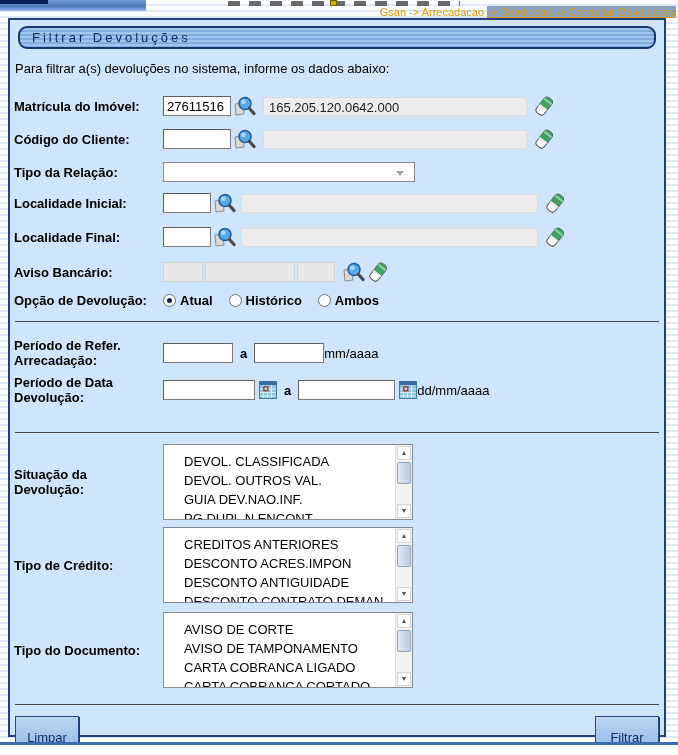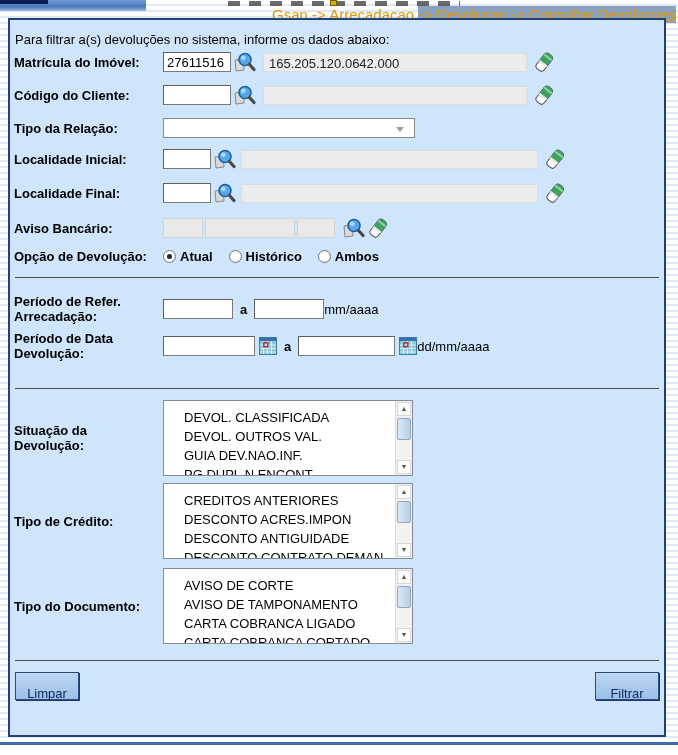--- a/index.html
+++ b/index.html
@@ -9,21 +9,21 @@
     background: repeating-linear-gradient(180deg,#ffffff 0 4px,#dde9f6 4px 6px);
     font-size:13px; color:#000;
   }
   
   .nav-fragment { position:absolute; left:0; top:0; width:146px; height:11px;
     background:linear-gradient(180deg,#6f9cd6 0,#4a79b8 60%,#9dbde4 100%); }
   .nav-fragment .navy { position:absolute; left:0; top:0; width:48px; height:4px; background:#0b1e5e; }
   .clipped-text { position:absolute; left:228px; top:1px; width:232px; height:5px;
     background: repeating-linear-gradient(90deg,#3a3a3a 0 12px, transparent 12px 21px); opacity:.75; }
   .clipped-dot { position:absolute; left:330px; top:0; width:7px; height:6px; background:#d8b200; border:1px solid #6a5a00; }
-  .breadcrumb { position:absolute; right:2px; top:6px; font-size:15px; color:#e09600; white-space:nowrap;text-align:right; }
+  .breadcrumb { position:absolute; right:2px; top:6px; font-size:11px; color:#e09600; white-space:nowrap;text-align:right; }
   .breadcrumb .bc-hl { background:#8aa2bd; text-decoration:underline; }
   
   .main-box { position:absolute; left:8px; top:18px; width:658px; height:719px;
     border:2px solid #24407c; background:#cfe5fb; }
   .titlebar { margin:6px 8px 0 8px; height:23px; line-height:20px;
     border:2px solid #16356e; border-radius:9px; padding-left:12px;
     background: repeating-linear-gradient(180deg,#a3c6ec 0 2px,#7fadde 2px 4px);
     color:#0d2c63; letter-spacing:3px; font-size:13px; }
   .intro { margin:12px 0 0 5px; }
   .row { display:flex; align-items:center; padding-left:4px; }
@@ -59,21 +59,21 @@
   .vsb .btn.up{ top:1px } .vsb .btn.dn{ bottom:1px }
   .vsb .thumb { position:absolute; left:1px; right:1px; top:17px; height:22px;
     background:linear-gradient(90deg,#dde8f4,#b9cde4); border:1px solid #8ea6c0; border-radius:2px; cursor:grab; }
   
   .btnrow { display:flex; justify-content:space-between; padding:0 5px; }
   .pbtn { min-width:64px; height:28px; padding:13px 10px; font-family:"Liberation Sans",sans-serif;
     font-size:13px; color:#0d2c63; text-align:center;
     background:linear-gradient(180deg,#bcd6f2,#9cc0e8); border:1px solid #274a85;
     box-shadow:1px 1px 0 #1c3a6b; cursor:pointer; }
   .bottom-line { position:absolute; left:0; top:742px; width:678px; height:3px; background:#3b6cb4; }
-  .bottom-white { position:absolute; left:0; top:745px; width:678px; height:10px; background:#fff; } .m-matric{margin-top:4px} .m-cod{margin-top:11px} .m-tipo{margin-top:12px}
+  .bottom-white { position:absolute; left:0; top:745px; width:678px; height:10px; background:#fff; } .m-matric{margin-top:19px} .m-cod{margin-top:11px} .m-tipo{margin-top:12px}
   .m-loci{margin-top:10px} .m-locf{margin-top:12px} .m-aviso{margin-top:13px} .m-opc{margin-top:10px}
   .m-sep1{margin-top:13px} .m-pref{margin-top:16px} .m-pdata{margin-top:7px} .m-sep2{margin-top:27px}
   .m-sit{margin-top:11px} .m-cred{margin-top:7px} .m-doc{margin-top:9px} .m-sep3{margin-top:16px}
   .m-btn{margin-top:11px}
 </style>
 </head>
 <body>
 
 <svg width="0" height="0" style="position:absolute">
   <defs>
@@ -105,20 +105,21 @@
   <div class="nav-fragment">
     <div class="navy"></div>
   </div>
   <div class="clipped-text"></div>
   <div class="clipped-dot"></div>
 
   <div class="breadcrumb"><span>Gsan -&gt; Arrecadacao </span><span class="bc-hl">-&gt; Devolucao -&gt; Consultar Devolucoes</span></div>
 
   <div class="main-box">
 
+    <div class="titlebar">Filtrar Devoluções</div>
 
     <div class="intro">Para filtrar a(s) devoluções no sistema, informe os dados abaixo:</div>
 
     <div class="row m-matric">
       <span class="lbl">Matrícula do Imóvel:</span>
       <input class="tb w80" value="27611516" style="">
       <span class="icon-btn">
         <svg width="24" height="22" viewBox="0 0 24 22">
             <use href="#ic-search"></use>
           </svg></span>

